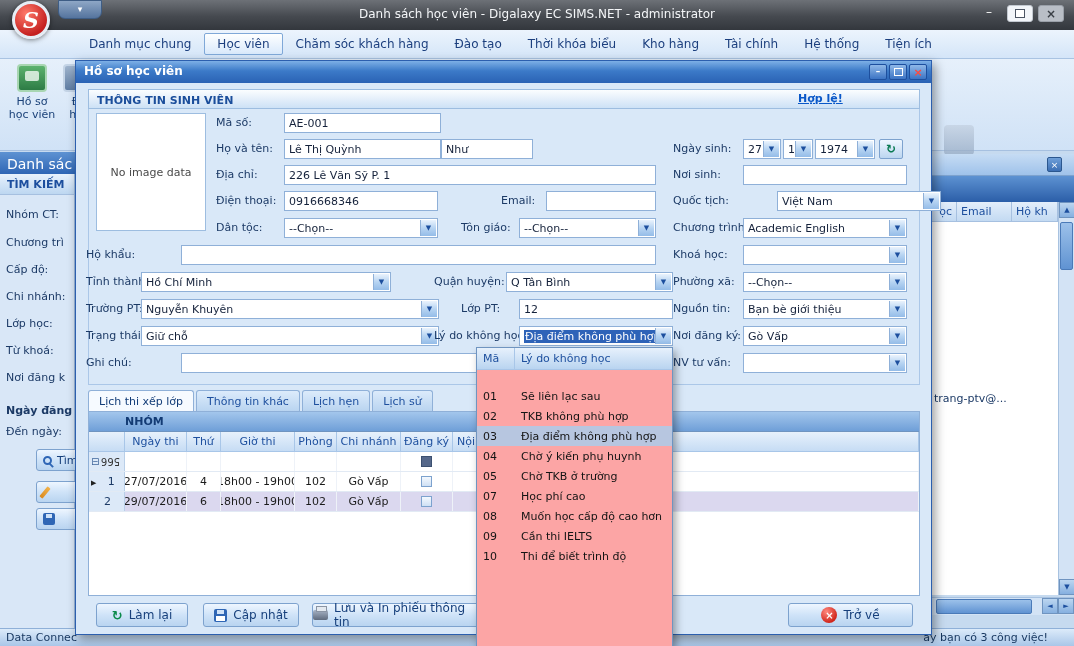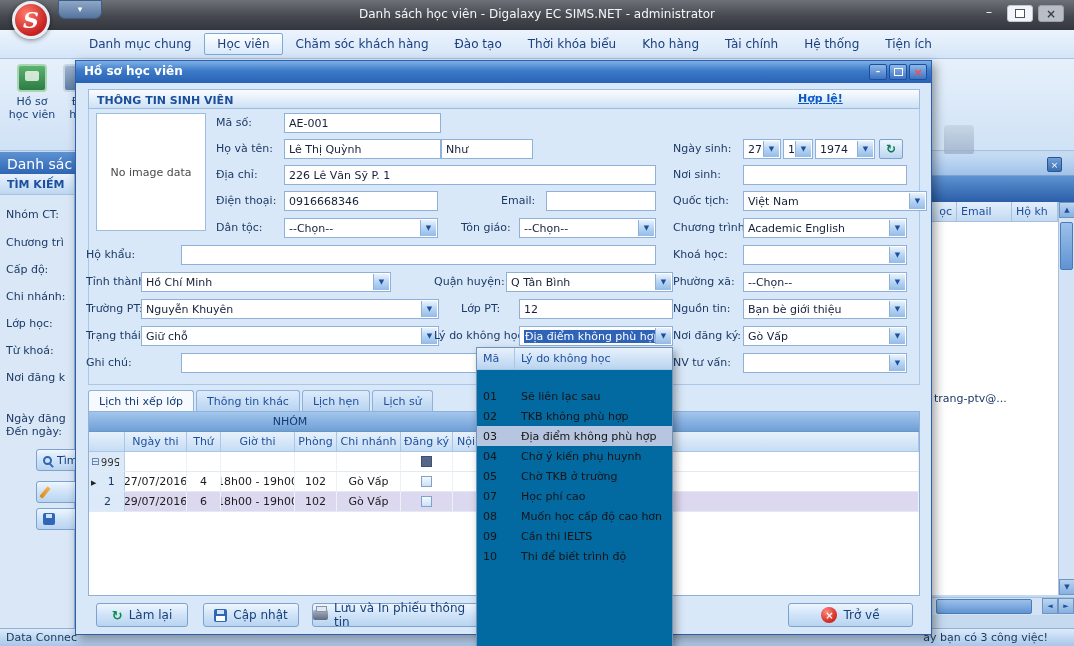--- a/index.html
+++ b/index.html
@@ -138,22 +138,22 @@
 
   
   .tabs { position:absolute; left:12px; top:329px; height:21px; display:flex; gap:2px; }
   .tab { padding:4px 10px 0; height:21px; background:linear-gradient(#dcebfb,#b9d4f0);
     border:1px solid #8fb0d8; border-bottom:none; border-radius:3px 3px 0 0; font-size:11px; color:#1d4f9e; white-space:nowrap; }
   .tab.active { background:#f6faff; color:#123c78; }
 
   
   .grid { position:absolute; left:12px; top:350px; width:832px; height:185px; background:#fff; border:1px solid #8fb0d8; overflow:hidden; }
   .band { height:20px; background:linear-gradient(#a3c6ec,#6f9fd8); border-bottom:1px solid #6f94c0; position:relative; }
-  .band-label { position:absolute; left:36px; width:330px; text-align:center; line-height:20px;
-    font-size:11px; font-weight:normal; color:#133b74; }
+  .band-label { position:absolute; left:36px; width:330px; line-height:20px;
+    font-size:11px; font-weight:bold; color:#133b74; }
   .gh-row { display:flex; height:20px; }
   .gh { background:linear-gradient(#e7f1fc,#c6dcf4); border-right:1px solid #a8c6e8; border-bottom:1px solid #a8c6e8;
     font-size:11px; color:#1d4f9e; display:flex; align-items:center; justify-content:center; overflow:hidden; white-space:nowrap; }
   .g-row { display:flex; height:20px; border-bottom:1px solid #e2eaf4; font-size:11px; color:#1b1b1b; }
   .g-row.sel-row { background:#dbd8ef; }
   .gc { display:flex; align-items:center; justify-content:center; overflow:hidden; white-space:nowrap; border-right:1px solid #eef2f8; }
   .gc0 { width:36px; flex:none; } .gc1 { width:62px; flex:none; } .gc2 { width:34px; flex:none; }
   .gc3 { width:74px; flex:none; } .gc4 { width:42px; flex:none; } .gc5 { width:64px; flex:none; }
   .gc6 { width:52px; flex:none; } .gc7 { flex:1; }
   .ind { background:#dce9f8; border-right:1px solid #b9cfe8; justify-content:flex-start; padding-left:2px; gap:2px; }
@@ -174,21 +174,21 @@
   .icon-floppy::after { content:""; position:absolute; left:3px; top:1px; width:7px; height:4px; background:#cfe2f8; }
   .icon-floppy::before { content:""; position:absolute; left:2px; bottom:1px; width:9px; height:5px; background:#fff; }
   .icon-printer { width:15px; height:10px; background:linear-gradient(#a8b4c6,#5f6b7e); border-radius:2px; position:relative; flex:none; }
   .icon-printer::before { content:""; position:absolute; left:3px; top:-4px; width:9px; height:4px; background:#e3e9f0; border:1px solid #8a94a4; }
   .icon-redx { width:16px; height:16px; border-radius:50%; flex:none;
     background:radial-gradient(circle at 35% 30%, #ff8a80, #d0251b 72%); color:#fff;
     display:flex; align-items:center; justify-content:center; font-size:10px; font-weight:bold; }
   .icon-redx::before { content:"×"; }
 
   
-  .dropdown { position:absolute; left:400px; top:286px; width:197px; height:300px; background:#0369a1;
+  .dropdown { position:absolute; left:400px; top:286px; width:197px; height:300px; background:#fca5a5;
     border:1px solid #6f94c0; box-shadow:3px 4px 8px rgba(0,0,0,.35); z-index:60; }
   .dd-header { display:flex; height:22px; background:linear-gradient(#e7f1fc,#b9d4f0); border-bottom:1px solid #a8c6e8;
     font-size:11px; color:#1d4f9e; }
   .dd-c1 { width:38px; flex:none; padding:4px 6px; border-right:1px solid #a8c6e8; overflow:hidden; }
   .dd-c2 { flex:1; padding:4px 6px; overflow:hidden; white-space:nowrap; }
   .dd-gap { height:16px; }
   .dd-row { display:flex; height:20px; font-size:11px; color:#141414; align-items:center; }
   .dd-row .dd-c1 { padding:0 6px; border-right:none; }
   .dd-row .dd-c2 { padding:0 6px; }
   .dd-row.sel { background:#b7c6e0; }
@@ -242,21 +242,21 @@
       <div class="lp-tab">Danh sác</div>
     </div>
     <div class="lp-search-header">TÌM KIẾM</div>
     <div class="lp-label" style="top:56px;">Nhóm CT:</div>
     <div class="lp-label" style="top:84px;">Chương trì</div>
     <div class="lp-label" style="top:111px;">Cấp độ:</div>
     <div class="lp-label" style="top:138px;">Chi nhánh:</div>
     <div class="lp-label" style="top:165px;">Lớp học:</div>
     <div class="lp-label" style="top:192px;">Từ khoá:</div>
     <div class="lp-label" style="top:219px;">Nơi đăng k</div>
-    <div class="lp-label" style="top:260px;">Ngày đăng</div>
+    <div class="lp-label" style="top:252px;font-weight:bold;">Ngày đăng</div>
     <div class="lp-label" style="top:273px;">Đến ngày:</div>
     <div class="lp-btn" style="top:297px;">
       <span class="icon-mag"></span>
       <span>Tìm</span>
     </div>
     <div class="lp-btn" style="top:329px;">
       <span class="icon-pencil"></span>
     </div>
     <div class="lp-btn" style="top:356px;">
       <span class="icon-fsm"></span>
@@ -337,21 +337,21 @@
     <div class="flabel" style="left:140px; top:107px;">Địa chỉ:</div>
     <div class="tbox" style="left:208px; top:104px; width:372px;">226 Lê Văn Sỹ P. 1</div>
     <div class="flabel" style="left:597px; top:107px;">Nơi sinh:</div>
     <div class="tbox" style="left:667px; top:104px; width:164px;"></div>
 
     <div class="flabel" style="left:140px; top:133px;">Điện thoại:</div>
     <div class="tbox" style="left:208px; top:130px; width:154px;">0916668346</div>
     <div class="flabel" style="left:425px; top:133px;">Email:</div>
     <div class="tbox" style="left:470px; top:130px; width:110px;"></div>
     <div class="flabel" style="left:597px; top:133px;">Quốc tịch:</div>
-    <div class="tbox combo" style="left:667px; top:130px; width:184px;">
+    <div class="tbox combo" style="left:701px; top:130px; width:164px;">
       <span>Việt Nam</span><span class="ca"></span>
     </div>
 
     <div class="flabel" style="left:140px; top:160px;">Dân tộc:</div>
     <div class="tbox combo" style="left:208px; top:157px; width:154px;">
       <span>--Chọn--</span><span class="ca"></span>
     </div>
     <div class="flabel" style="left:385px; top:160px;">Tôn giáo:</div>
     <div class="tbox combo" style="left:443px; top:157px; width:137px;">
       <span>--Chọn--</span><span class="ca"></span>

